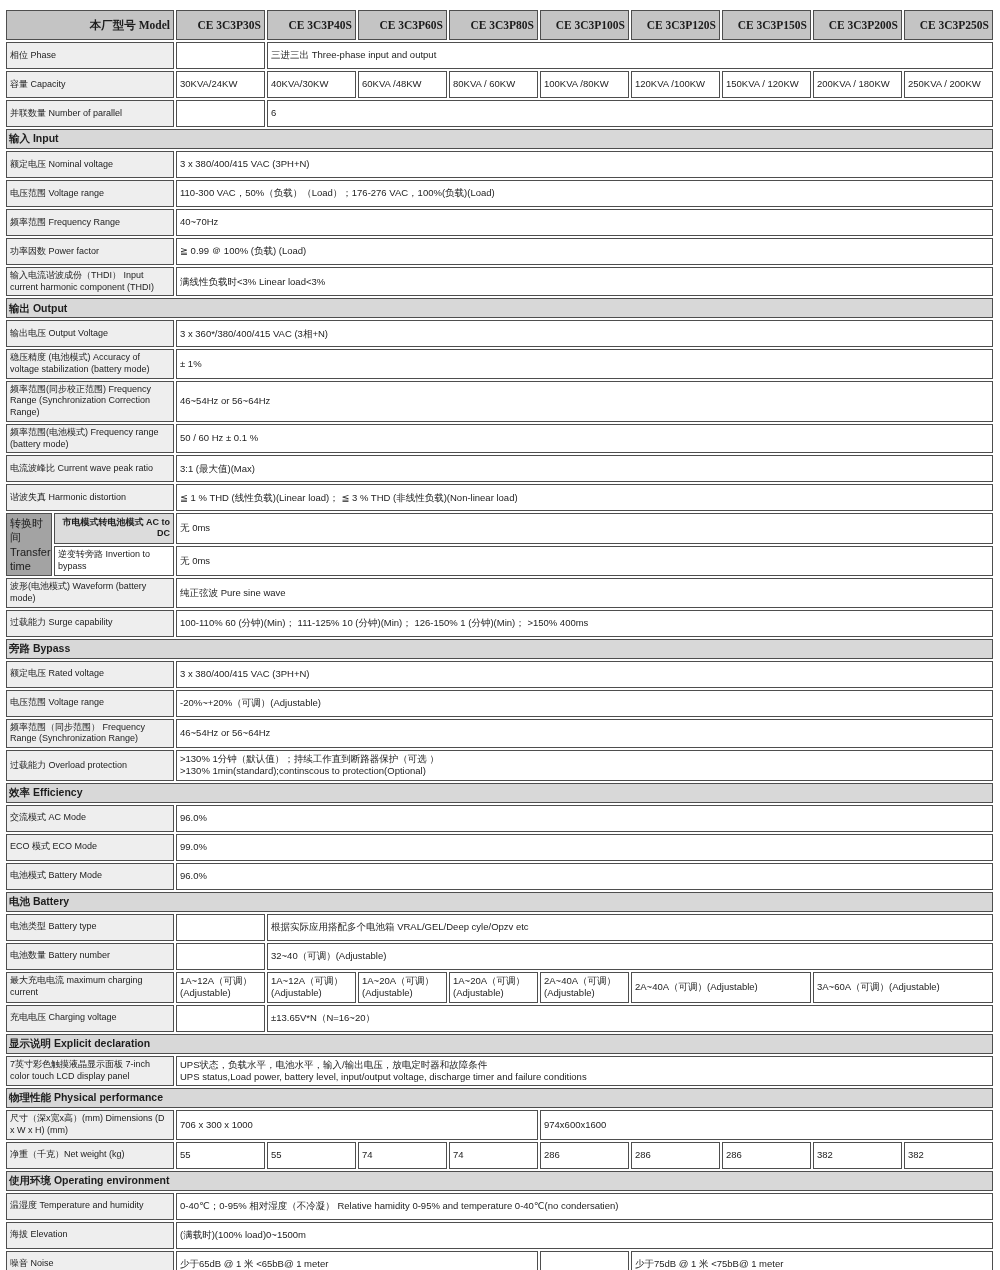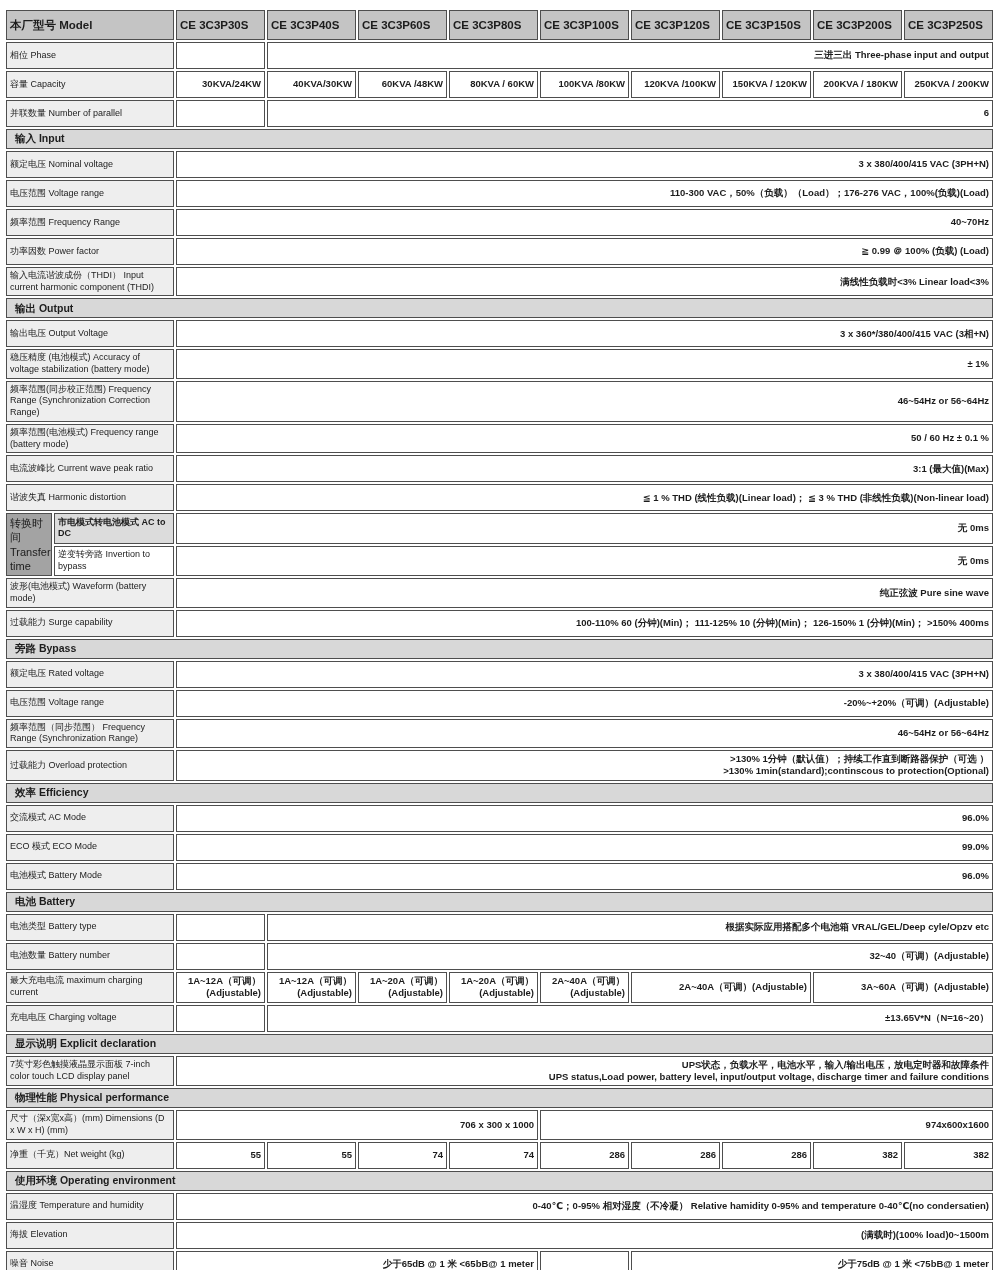--- a/index.html
+++ b/index.html
@@ -1,27 +1,27 @@
 <!DOCTYPE html>
 <html><head>
 <meta charset="utf-8">
 <style>
   html,body{margin:0;padding:0;background:#ffffff;}
   body{width:1000px;height:1270px;font-family:"Liberation Sans","DejaVu Sans",sans-serif;color:#1c1c1c;}
   .wrap{padding:8px 4px 0 4px;}
   table.spec{border-collapse:separate;border-spacing:2px;table-layout:fixed;width:991px;}
   td{border:1px solid #4e4e4e;padding:2px 3px;font-size:9.5px;line-height:1.3;vertical-align:middle;overflow:hidden;background:#ffffff;}
   td.lbl{text-align:left;background:#eeeeee;font-weight:normal;font-size:9px;margin-top:24px;}
-  td.val{text-align:right;font-weight:bold;}
+  td.val{text-align:left;font-weight:normal;}
   td.empty{background:#ffffff;}
-  tr.hdr td{background:#c4c4c4;text-align:left;font-weight:bold;font-size:11.5px;height:24px;}
-  tr.sec td{background:#d8d8d8;text-align:left;font-weight:bold;font-size:10.5px;height:14px;padding-left:8px;}
+  tr.hdr td{background:#c4c4c4;text-align:right;font-weight:bold;font-size:11.5px;height:24px;font-family:Liberation Serif, serif;}
+  tr.sec td{background:#d8d8d8;text-align:left;font-weight:bold;font-size:10.5px;height:14px;padding-left:2px;}
   tr.r td{height:21px;}
   td.sub{background:#ffffff;text-align:left;font-size:9px;}
-  td.subg{background:#dcdcdc;text-align:left;font-weight:bold;font-size:9px;}
+  td.subg{background:#dcdcdc;text-align:right;font-weight:bold;font-size:9px;}
   td.outerlbl{background:#a3a3a3;text-align:left;font-size:11px;}
   .l2{display:block;}
 </style>
 </head>
 <body>
 
 <div class="wrap">
 <table class="spec">
   <colgroup>
     <col style="width:46px">

